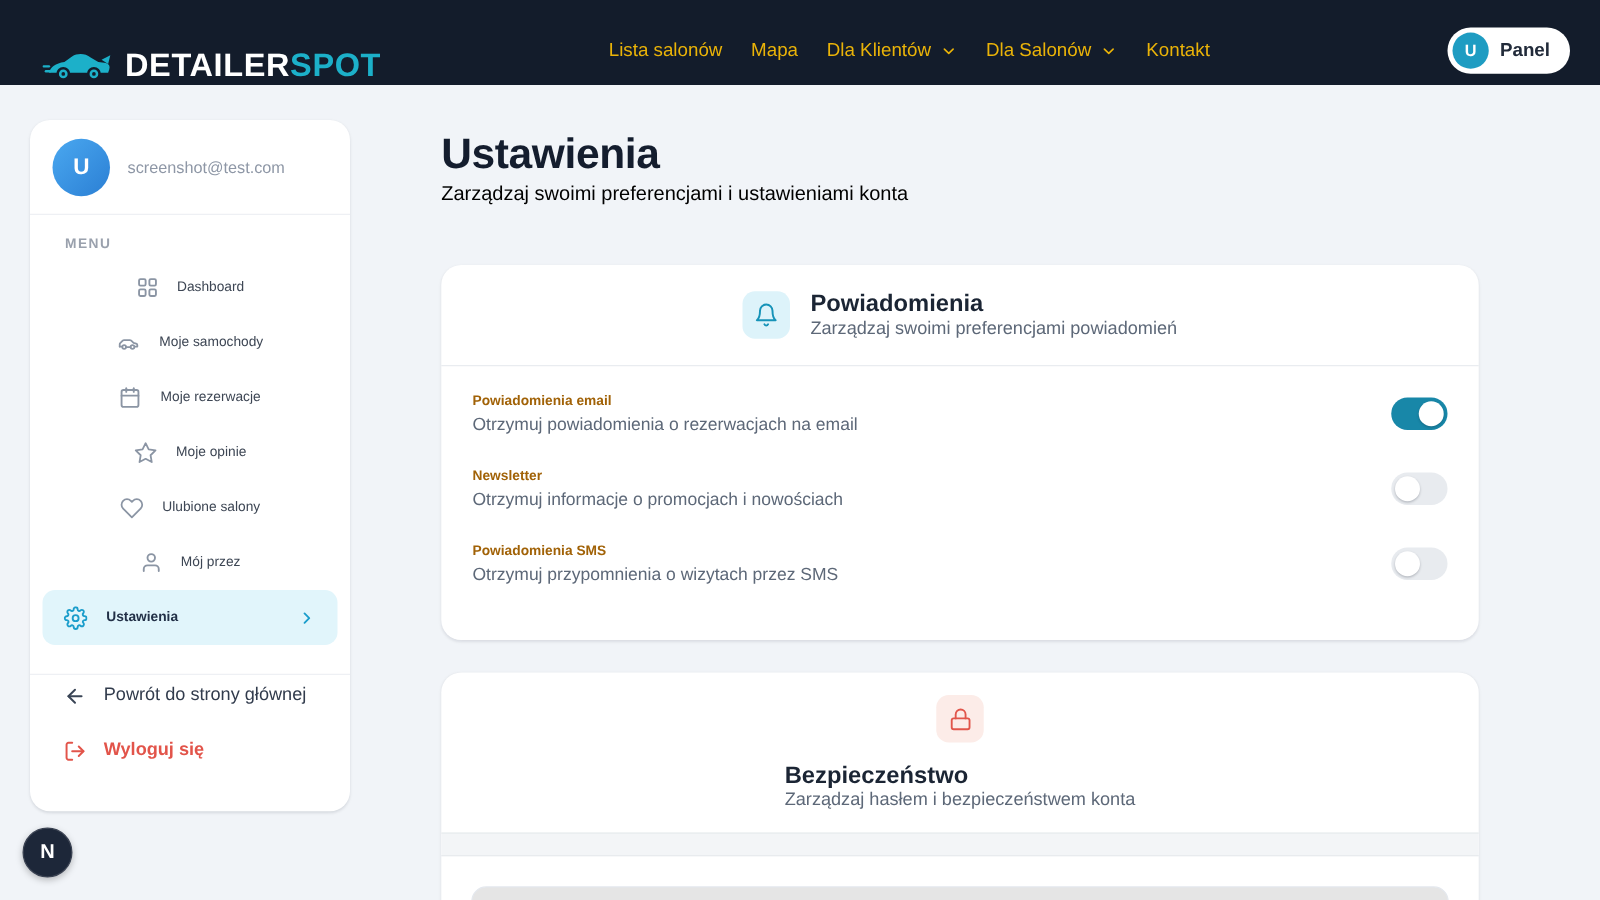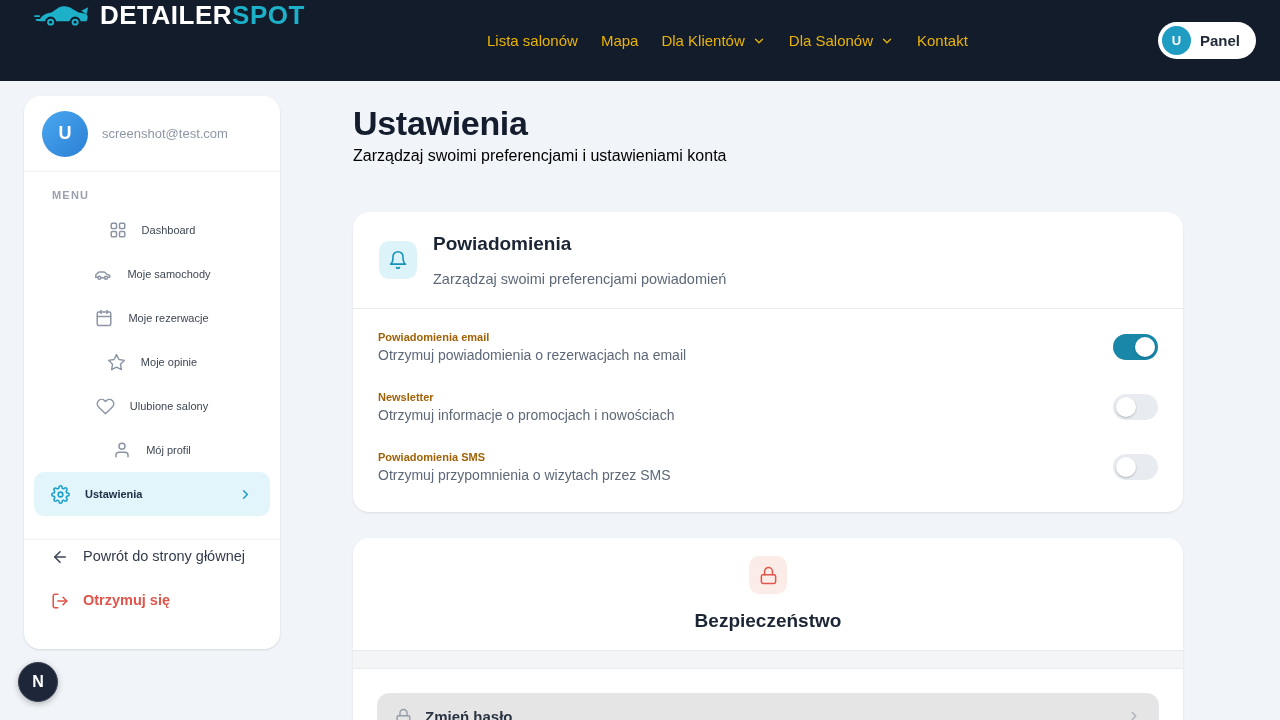--- a/index.html
+++ b/index.html
@@ -7,22 +7,22 @@
   body {
     font-family:"Liberation Sans", sans-serif;
     background:#f1f4f8;
     color:#2a3342;
     position:relative;
   }
   svg { display:block; }
 
   
   .navbar {
-    position:absolute; left:0; top:0; width:1280px; height:81px;
-    background:#131c2b; display:flex; align-items:flex-start;
+    position:absolute; left:0; top:0; width:1280px; height:68px;
+    background:#131c2b; display:flex; align-items:flex-end;
   }
   .logo { display:flex; align-items:center; gap:10px; margin-left:34px; cursor:pointer; }
   .brand { font-size:26px; font-weight:800; letter-spacing:.5px; color:#ffffff; }
   .brand .accent { color:#1cb0c9; }
   .nav-links {
     position:absolute; left:487px; top:0; height:81px;
     display:flex; align-items:center; gap:23px;
   }
   .nav-links a {
     color:#eab308; font-size:15px; text-decoration:none; cursor:pointer;
@@ -76,29 +76,29 @@
   
   .main { position:absolute; left:353px; top:104px; width:830px; }
   .page-title { font-size:34px; font-weight:800; color:#141d2e; letter-spacing:-.3px; }
   .page-subtitle { margin-top:4px; font-size:16px; color:#000000; }
   .card {
     background:#fff; border-radius:16px;
     box-shadow:0 1px 3px rgba(16,24,40,.06), 0 1px 2px rgba(16,24,40,.04);
   }
   .card-notifications { position:absolute; left:353px; top:212px; width:830px; height:300px; }
   .card-security { position:absolute; left:353px; top:538px; width:830px; height:400px; }
-  .card-header { display:flex; align-items:center; gap:16px; padding:21px 26px; }
+  .card-header { display:flex; align-items:center; gap:16px; padding:21px 26px;justify-content:center; }
   .icon-box {
     width:38px; height:38px; border-radius:10px; flex:none;
     display:flex; align-items:center; justify-content:center;
   }
   .icon-box.cyan { background:#ddf3fa; color:#1693b8; }
   .icon-box.red  { background:#fcece8; color:#e1564b; }
   .card-title { font-size:19px; font-weight:700; color:#1b2534; }
-  .card-sub { margin-top:16px; font-size:14.5px; color:#5d6878; }
+  .card-sub { margin-top:0; font-size:14.5px; color:#5d6878; }
   .card-divider { height:1px; background:#e9ecf0; }
   .toggle-rows { padding:8px 25px 0 25px; }
   .toggle-row { height:60px; display:flex; align-items:center; justify-content:space-between; }
   .tr-label { font-size:11px; font-weight:700; color:#a16207; }
   .tr-desc { margin-top:4px; font-size:14px; color:#5d6878; }
   .toggle {
     width:45px; height:26px; border-radius:13px; background:#e8ebef;
     position:relative; cursor:pointer; flex:none;
   }
   .toggle .knob {
@@ -238,21 +238,21 @@
       <span>Ulubione salony</span>
     </div>
 
     <div class="menu-item">
       <span class="mi-icon">
         <svg width="18" height="18" viewBox="0 0 24 24" fill="none" stroke="currentColor" stroke-width="2" stroke-linecap="round" stroke-linejoin="round">
             <path d="M20 21v-2a4 4 0 0 0-4-4H8a4 4 0 0 0-4 4v2"></path>
             <circle cx="12" cy="7" r="4"></circle>
           </svg>
       </span>
-      <span>Mój profil</span>
+      <span>Mój przez</span>
     </div>
 
     <div class="menu-item active">
       <span class="mi-icon">
         <svg width="19" height="19" viewBox="0 0 24 24" fill="none" stroke="currentColor" stroke-width="1.9" stroke-linecap="round" stroke-linejoin="round">
             <circle cx="12" cy="12" r="3"></circle>
             <path d="M19.4 15a1.65 1.65 0 0 0 .33 1.82l.06.06a2 2 0 0 1 0 2.83 2 2 0 0 1-2.83 0l-.06-.06a1.65 1.65 0 0 0-1.82-.33 1.65 1.65 0 0 0-1 1.51V21a2 2 0 0 1-2 2 2 2 0 0 1-2-2v-.09A1.65 1.65 0 0 0 9 19.4a1.65 1.65 0 0 0-1.82.33l-.06.06a2 2 0 0 1-2.83 0 2 2 0 0 1 0-2.83l.06-.06a1.65 1.65 0 0 0 .33-1.82 1.65 1.65 0 0 0-1.51-1H3a2 2 0 0 1-2-2 2 2 0 0 1 2-2h.09A1.65 1.65 0 0 0 4.6 9a1.65 1.65 0 0 0-.33-1.82l-.06-.06a2 2 0 0 1 0-2.83 2 2 0 0 1 2.83 0l.06.06a1.65 1.65 0 0 0 1.82.33H9a1.65 1.65 0 0 0 1-1.51V3a2 2 0 0 1 2-2 2 2 0 0 1 2 2v.09a1.65 1.65 0 0 0 1 1.51 1.65 1.65 0 0 0 1.82-.33l.06-.06a2 2 0 0 1 2.83 0 2 2 0 0 1 0 2.83l-.06.06a1.65 1.65 0 0 0-.33 1.82V9a1.65 1.65 0 0 0 1.51 1H21a2 2 0 0 1 2 2 2 2 0 0 1-2 2h-.09a1.65 1.65 0 0 0-1.51 1z"></path>
           </svg>
       </span>
       <span>Ustawienia</span>
@@ -277,21 +277,21 @@
       <span>Powrót do strony głównej</span>
     </div>
     <div class="side-footer-item logout">
       <span class="sf-icon">
         <svg width="18" height="18" viewBox="0 0 24 24" fill="none" stroke="currentColor" stroke-width="2.1" stroke-linecap="round" stroke-linejoin="round">
             <path d="M9 21H5a2 2 0 0 1-2-2V5a2 2 0 0 1 2-2h4"></path>
             <polyline points="16 17 21 12 16 7"></polyline>
             <line x1="21" y1="12" x2="9" y2="12"></line>
           </svg>
       </span>
-      <span>Otrzymuj się</span>
+      <span>Wyloguj się</span>
     </div>
   </div>
 </aside>
 
 <main class="main">
   <h1 class="page-title">Ustawienia</h1>
   <p class="page-subtitle">Zarządzaj swoimi preferencjami i ustawieniami konta</p>
 </main>
 
 <section class="card card-notifications">
@@ -345,20 +345,21 @@
 <section class="card card-security">
   <div class="card-header" style="padding:18px 26px;flex-direction:column;">
     <div class="icon-box red">
       <svg width="19" height="19" viewBox="0 0 24 24" fill="none" stroke="currentColor" stroke-width="1.9" stroke-linecap="round" stroke-linejoin="round">
           <rect x="3" y="11" width="18" height="11" rx="2"></rect>
           <path d="M7 11V7a5 5 0 0 1 10 0v4"></path>
         </svg>
     </div>
     <div>
       <div class="card-title">Bezpieczeństwo</div>
+      <div class="card-sub">Zarządzaj hasłem i bezpieczeństwem konta</div>
     </div>
   </div>
   <div class="gray-strip"></div>
 
   <div class="security-body">
     <button class="action-btn">
       <span class="ab-icon">
         <svg width="17" height="17" viewBox="0 0 24 24" fill="none" stroke="currentColor" stroke-width="2" stroke-linecap="round" stroke-linejoin="round">
             <rect x="3" y="11" width="18" height="11" rx="2"></rect>
             <path d="M7 11V7a5 5 0 0 1 10 0v4"></path>

